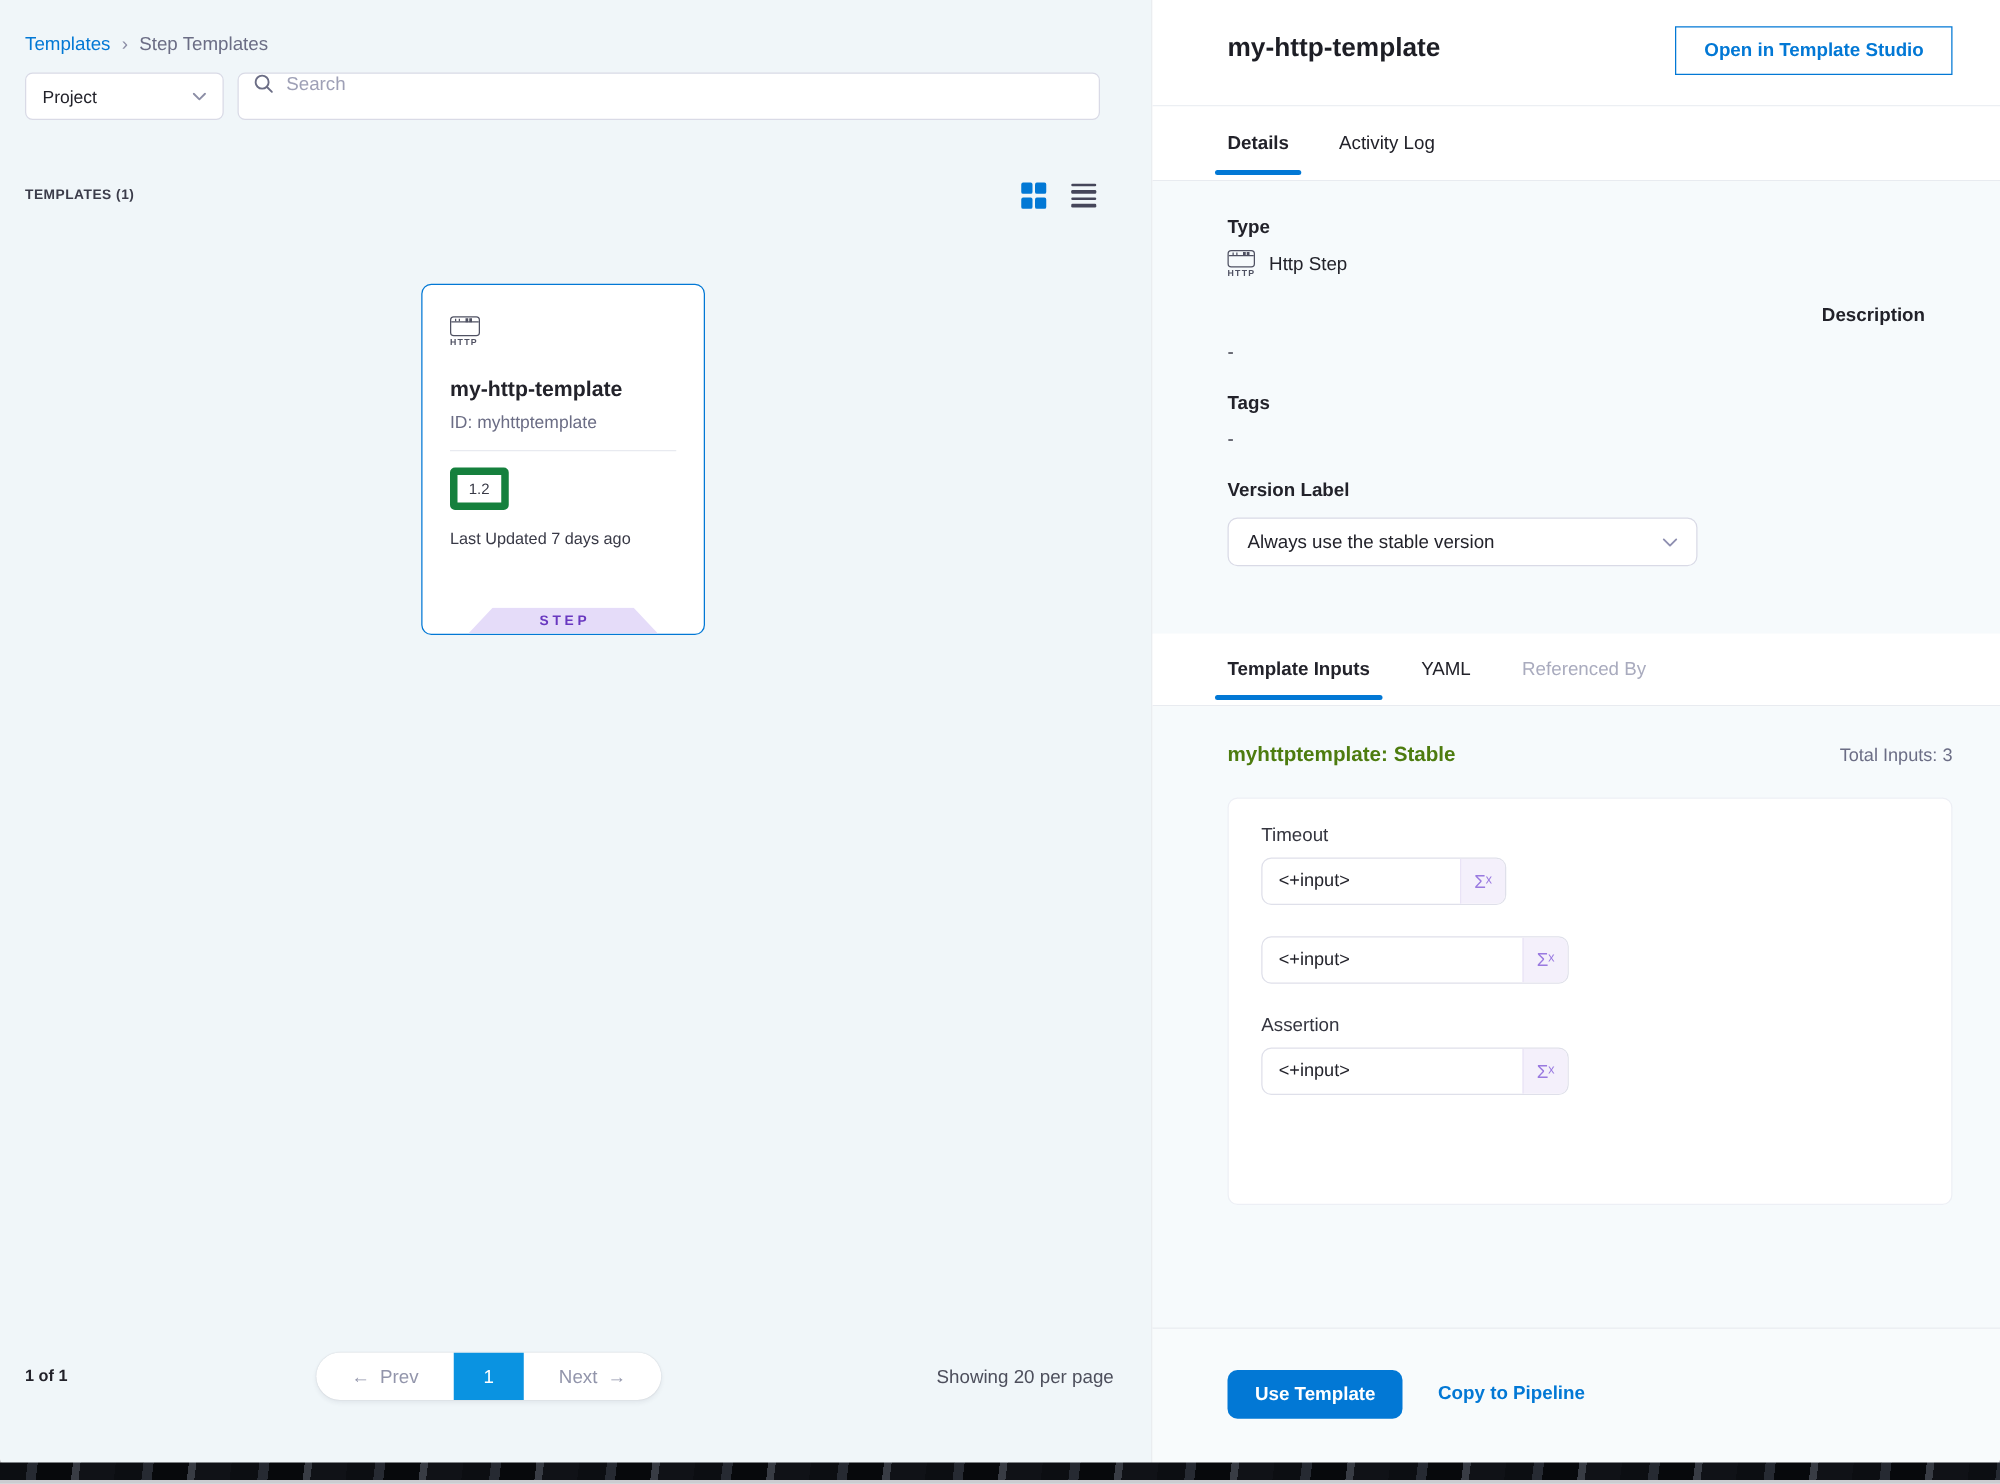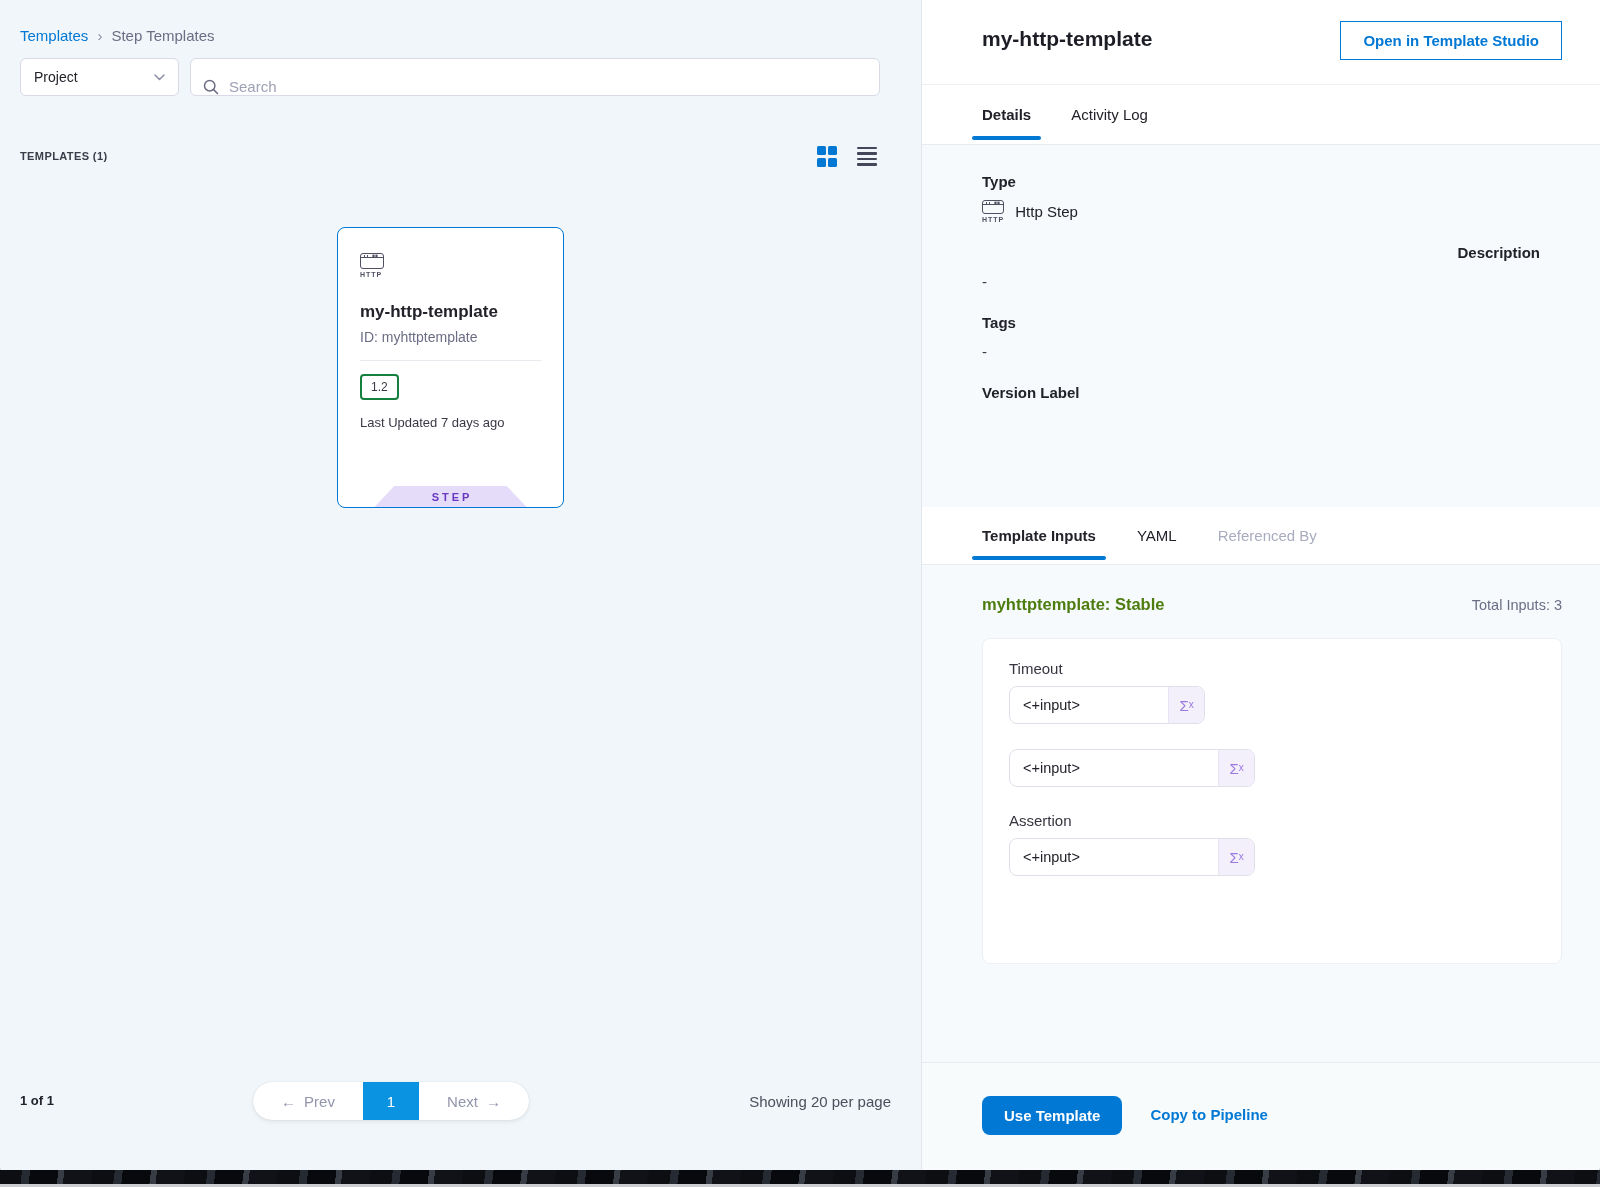--- a/index.html
+++ b/index.html
@@ -17,21 +17,21 @@
 
   .breadcrumb { position:absolute; left:20px; top:27px; display:flex; align-items:center; gap:9px; font-size:15px; }
   .crumb-link { color:#0278d5; cursor:pointer; }
   .crumb-sep { color:#8c8ea6; font-size:15px; }
   .crumb-current { color:#6b6d85; }
 
   .scope { position:absolute; left:20px; top:58px; width:159px; height:38px; background:#fff;
     border:1px solid #d9dae6; border-radius:6px; display:flex; align-items:center; justify-content:space-between;
     padding:0 13px; font-size:14px; cursor:pointer; }
   .search-box { position:absolute; left:190px; top:58px; width:690px; height:38px; background:#fff;
-    border:1px solid #d9dae6; border-radius:6px; display:flex; align-items:flex-end; gap:10px; padding:0 12px; }
+    border:1px solid #d9dae6; border-radius:6px; display:flex; align-items:flex-start; gap:10px; padding:0 12px; }
   .search-box input { border:0; outline:none; flex:1; font-size:15px; font-family:inherit; color:#22222a; background:transparent; }
   .search-box input::placeholder { color:#9ea0b6; }
 
   .tmpl-header { position:absolute; left:20px; top:150px; font-size:11px; font-weight:700; color:#3b3c4a; letter-spacing:.4px; }
   .view-toggles { position:absolute; right:44px; top:146px; display:flex; gap:20px; align-items:center; }
   .grid-icon { display:grid; grid-template-columns:9px 9px; grid-template-rows:9px 9px; gap:2.5px; cursor:pointer; }
   .grid-icon span { background:#0278d5; border-radius:1.5px; }
   .list-icon { display:flex; flex-direction:column; gap:2.8px; cursor:pointer; }
   .list-icon span { width:20px; height:2.6px; background:#45465a; border-radius:1px; }
 
@@ -40,21 +40,21 @@
     border:1px solid #0278d5; border-radius:8px; overflow:hidden; padding:25px 22px 0; cursor:pointer; }
   .http-icon { display:inline-flex; flex-direction:column; align-items:flex-start; }
   .http-frame { width:24px; height:16px; border:1.7px solid #4f5162; border-radius:3px; position:relative; }
   .http-frame::before { content:''; position:absolute; left:0; right:0; top:3.4px; border-top:1.5px solid #4f5162; }
   .http-frame::after { content:''; position:absolute; left:2.5px; top:1.1px; width:1.6px; height:1.6px; background:#4f5162;
     box-shadow:3px 0 0 #4f5162, 9px .2px 0 .6px #4f5162, 12px .2px 0 .6px #4f5162; }
   .http-caption { font-size:7px; font-weight:700; letter-spacing:1px; color:#4f5162; margin-top:2px; }
   .card-title { margin-top:24px; font-size:17px; font-weight:700; color:#22222a; }
   .card-id { margin-top:7px; font-size:14px; color:#6b6d85; }
   .card-divider { margin-top:15px; border-top:1px solid #e8eaf0; }
-  .ver-badge { display:inline-block; margin-top:13px; border:2px solid #15803d; border-radius:4px;
+  .ver-badge { display:inline-block; margin-top:13px; border:6px solid #15803d; border-radius:4px;
     padding:4px 9px; font-size:12px; color:#383946; background:#fff; }
   .card-updated { margin-top:15px; font-size:13px; color:#383946; }
   .step-badge { position:absolute; bottom:0; left:50%; transform:translateX(-50%); width:152px; height:21px;
     background:#e5dcf9; clip-path:polygon(13% 0,87% 0,100% 100%,0 100%);
     display:flex; align-items:center; justify-content:center;
     font-size:11px; font-weight:700; letter-spacing:3px; color:#6938c0; padding-left:3px; }
 
   
   .page-summary { position:absolute; left:20px; top:1093px; font-size:13px; font-weight:600; color:#22222a; }
   .pager { position:absolute; left:253px; top:1082px; width:276px; height:38px; background:#fff; border-radius:19px;
@@ -209,20 +209,26 @@
           <span class="http-frame"></span>
           <span class="http-caption">HTTP</span>
         </span>
         <span class="dt-value">Http Step</span>
       </div>
       <div class="dt-label mt-block">Description</div>
       <div class="dt-dash">-</div>
       <div class="dt-label">Tags</div>
       <div class="dt-dash">-</div>
       <div class="dt-label">Version Label</div>
+      <div class="vl-dropdown">
+        <span>Always use the stable version</span>
+        <svg width="12" height="8" viewBox="0 0 12 8">
+            <polyline points="1,1.5 6,6.5 11,1.5" fill="none" stroke="#8e8fb0" stroke-width="1.5" stroke-linecap="round" stroke-linejoin="round"></polyline>
+          </svg>
+      </div>
     </div>
 
     <div class="r-tabs2">
       <div class="tab active">Template Inputs</div>
       <div class="tab">YAML</div>
       <div class="tab disabled">Referenced By</div>
     </div>
 
     <div class="r-inputs">
       <div class="inputs-head">

